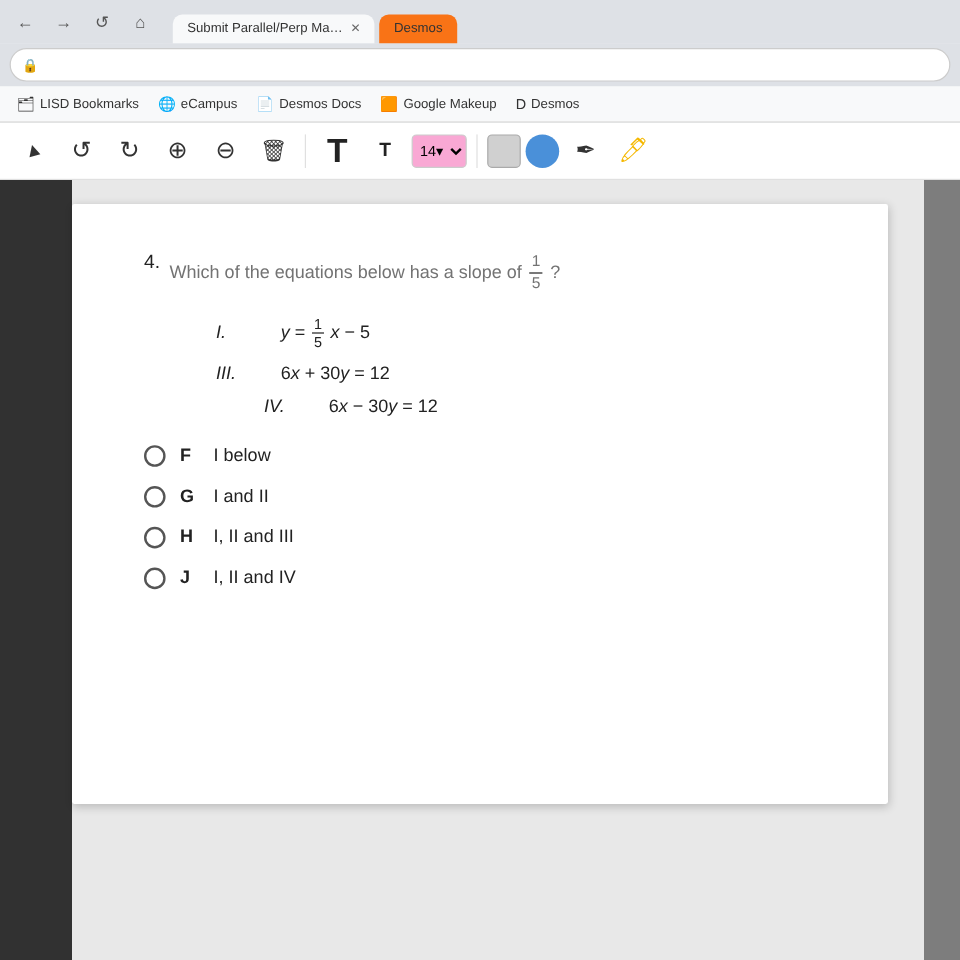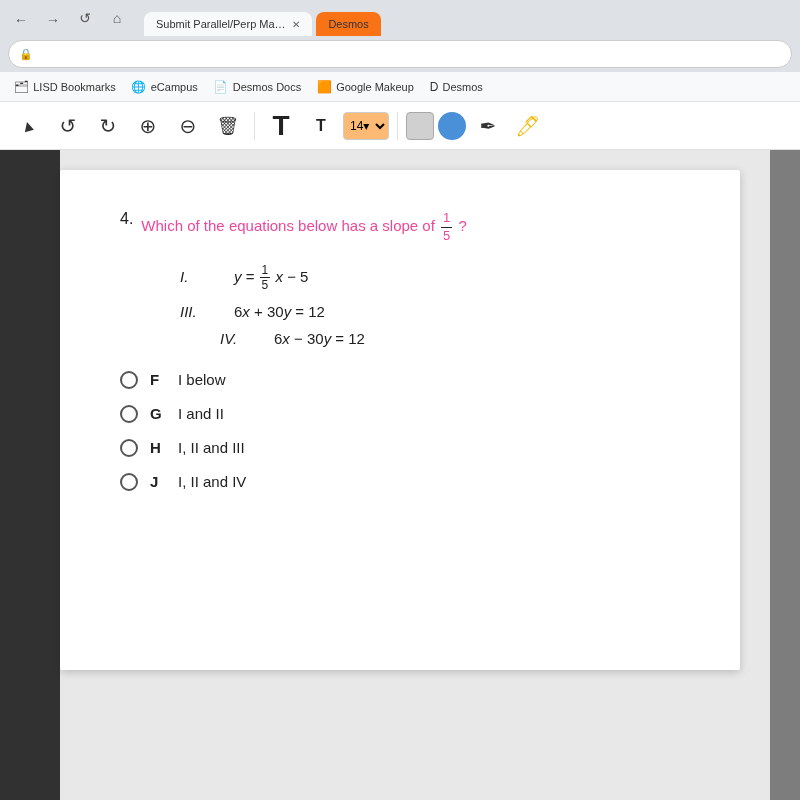--- a/index.html
+++ b/index.html
@@ -150,21 +150,21 @@
       font-weight: bold;
       color: #222;
     }
 
     .font-size-select {
       height: 28px;
       border: 1px solid #ccc;
       border-radius: 4px;
       font-size: 12px;
       padding: 0 2px;
-      background: #fdba74;
+      background: #f9a8d4;
       cursor: pointer;
     }
 
     .tool-separator {
       width: 1px;
       height: 28px;
       background: #e0e0e0;
       margin: 0 4px;
     }
 
@@ -207,21 +207,21 @@
       font-size: 16px;
       color: #222;
       margin-bottom: 8px;
       display: flex;
       align-items: flex-start;
       gap: 8px;
     }
 
     .question-text {
       font-size: 15px;
-      color: #ec4899;
+      color: #737373;
       line-height: 1.5;
     }
 
     .equation-list {
       margin: 18px 0 18px 60px;
       display: flex;
       flex-direction: column;
       gap: 10px;
     }
 

